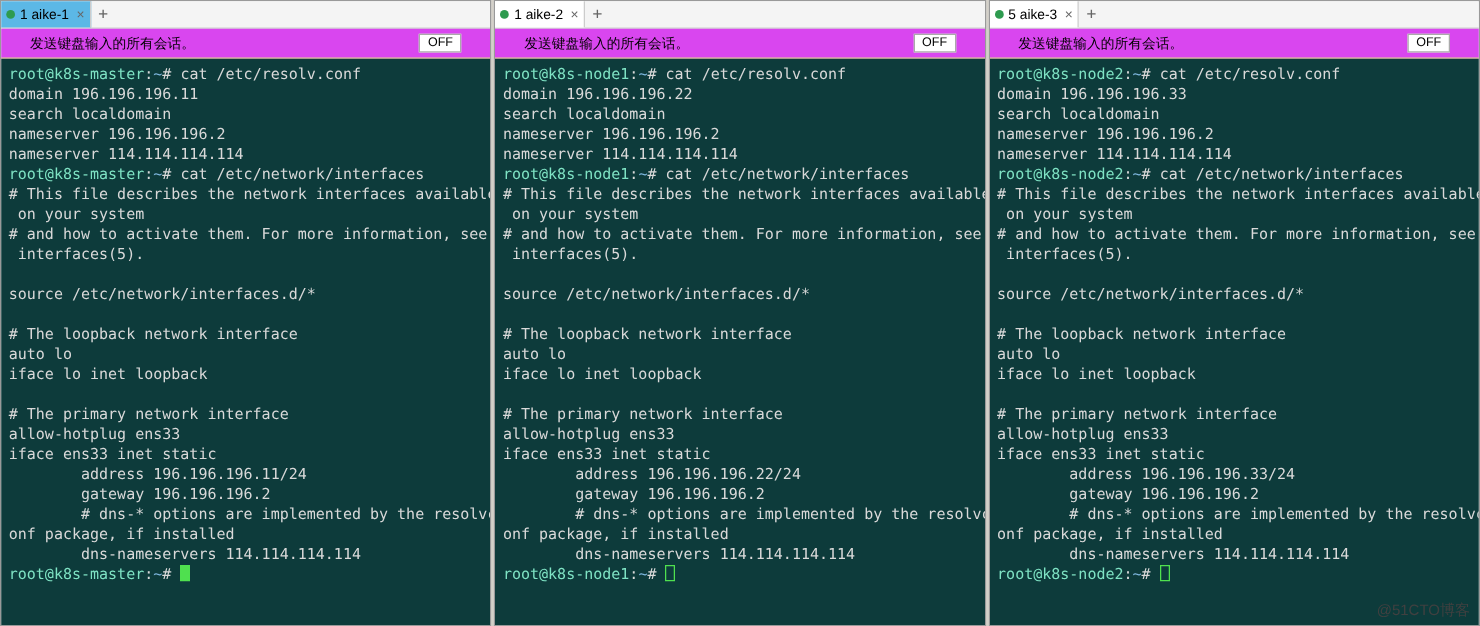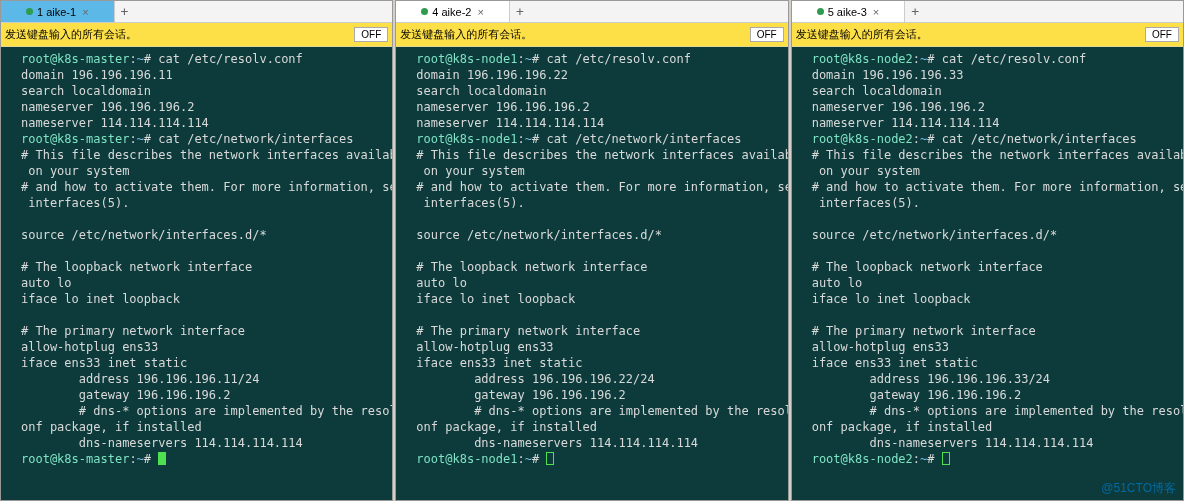--- a/index.html
+++ b/index.html
@@ -1,34 +1,34 @@
 <!DOCTYPE html>
 <html><head>
 <meta charset="utf-8">
 <style>
   *{margin:0;padding:0;box-sizing:border-box}
   body{background:#d4d0c8;font-family:Consolas,Monaco,monospace;width:1184px;height:501px;overflow:hidden;position:relative}
   .layout{display:flex;width:100%;height:100%;gap:2px}
   .pane{flex:1;display:flex;flex-direction:column;border:1px solid #999;background:#fff;min-width:0}
   .tabbar{display:flex;align-items:center;background:#f4f4f4;height:22px;border-bottom:1px solid #ccc}
-  .tab{display:flex;align-items:center;padding:2px 25px;font-size:11px;font-family:Tahoma,sans-serif;background:#fff;border-right:1px solid #ccc;height:100%;cursor:pointer}
+  .tab{display:flex;align-items:center;padding:2px 4px;font-size:11px;font-family:Tahoma,sans-serif;background:#fff;border-right:1px solid #ccc;height:100%;cursor:pointer}
   .tab.active{background:#5cb8e6;color:#000}
   .dot{width:7px;height:7px;border-radius:50%;background:#2e9b4f;margin-right:4px}
   .tab-close{margin-left:6px;color:#666;font-size:11px}
   .addtab{padding:2px 6px;font-size:13px;color:#666;cursor:pointer}
-  .notice{display:flex;align-items:center;justify-content:space-between;background:#fde047;padding:4px 4px;font-size:11px;font-family:Tahoma,'Microsoft YaHei',sans-serif;border-bottom:1px solid #e0d98f}
+  .notice{display:flex;align-items:center;justify-content:space-between;background:#d946ef;padding:4px 23px;font-size:11px;font-family:Tahoma,'Microsoft YaHei',sans-serif;border-bottom:1px solid #e0d98f}
   .offbtn{background:#fff;border:1px solid #aaa;font-size:10px;padding:1px 6px;cursor:pointer;font-family:Liberation Sans, sans-serif}
-  .term{flex:1;background:#0d3b3b;color:#d9d9d9;font-size:12px;line-height:16px;padding:4px 20px;white-space:pre;overflow:hidden}
+  .term{flex:1;background:#0d3b3b;color:#d9d9d9;font-size:12px;line-height:16px;padding:4px 6px;white-space:pre;overflow:hidden}
   .prompt-host{color:#7fe3c4}
   .prompt-path{color:#7fb8e0}
   .prompt-sym{color:#d9d9d9}
   .cmd{color:#d9d9d9}
   .cursor{display:inline-block;width:8px;height:13px;background:#4fe04f;vertical-align:-2px}
   .cursor-outline{display:inline-block;width:8px;height:13px;border:1px solid #4fe04f;vertical-align:-2px}
-  .watermark{position:absolute;right:8px;bottom:4px;color:#0369a1;font-size:12px;font-family:'Microsoft YaHei',sans-serif}
+  .watermark{position:absolute;right:8px;bottom:4px;color:#404040;font-size:12px;font-family:'Microsoft YaHei',sans-serif}
 </style>
 </head>
 <body>
 
 <div class="layout" id="layout">
   <div class="pane">
     <div class="tabbar">
       <div class="tab active">
         <span class="dot"></span>
         <span>1 aike-1</span>
@@ -65,21 +65,21 @@
         # dns-* options are implemented by the resolvc
 onf package, if installed
         dns-nameservers 114.114.114.114
 <span class="prompt-host">root@k8s-master</span><span class="prompt-sym">:</span><span class="prompt-path">~</span><span class="prompt-sym">#</span> <span class="cursor"></span></div>
   </div>
 
   <div class="pane">
     <div class="tabbar">
       <div class="tab">
         <span class="dot"></span>
-        <span>4 aike-2</span>
+        <span>1 aike-2</span>
         <span class="tab-close">×</span>
       </div>
       <div class="addtab">+</div>
     </div>
     <div class="notice">
       <span>发送键盘输入的所有会话。</span>
       <button class="offbtn">OFF</button>
     </div>
     <div class="term"><span class="prompt-host">root@k8s-node1</span><span class="prompt-sym">:</span><span class="prompt-path">~</span><span class="prompt-sym">#</span> <span class="cmd">cat /etc/resolv.conf</span>
 domain 196.196.196.22

